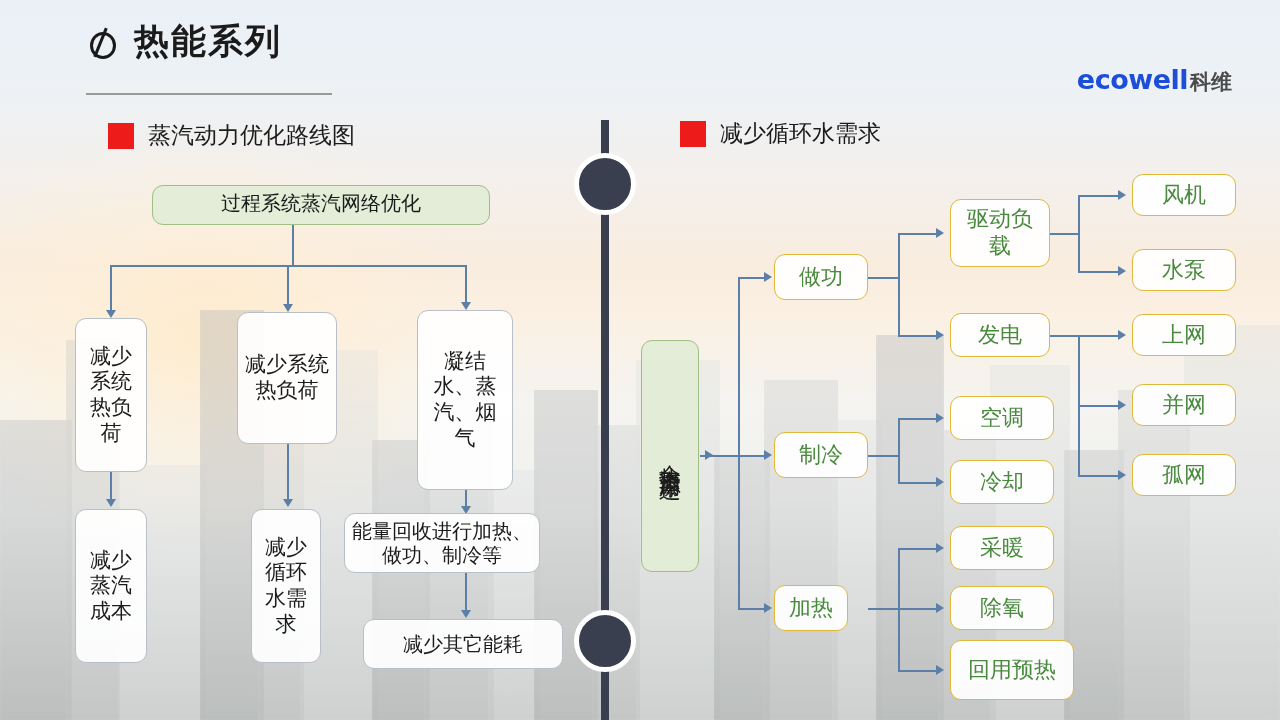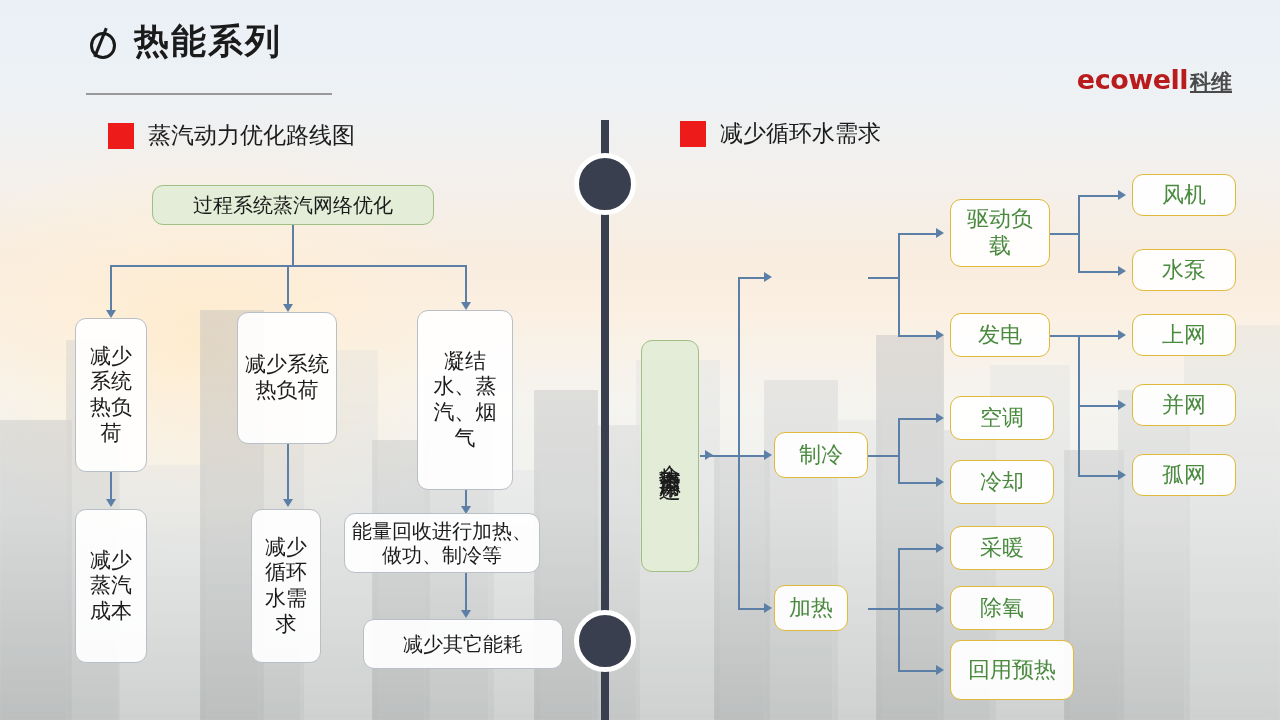--- a/index.html
+++ b/index.html
@@ -117,28 +117,27 @@
   .logo {
     position: absolute;
     right: 48px;
     top: 64px;
     display: flex;
     align-items: baseline;
     font-weight: bold;
   }
   .logo .eco {
     font-size: 27px;
-    color: #b91c1c;
+    color: #1d4ed8;
     letter-spacing: -0.5px;
   }
   .logo .cn {
     font-size: 21px;
     color: #4a4a4a;
     margin-left: 2px;
-    text-decoration: underline;
   }
 
   
   .sec-head {
     position: absolute;
     display: flex;
     align-items: center;
     gap: 14px;
   }
   .sec-head .sq {
@@ -287,21 +286,21 @@
     <div class="sq"></div>
     <div class="txt">减少循环水需求</div>
   </div>
 
   <div class="center-bar"></div>
   <div class="knob" id="knob-top"></div>
   <div class="knob" id="knob-bottom"></div>
 
   <div class="box green vert" style="left:641px; top:340px; width:58px; height:232px; font-size:22px;">余热资源用途</div>
 
-  <div class="box green" style="left:152px; top:185px; width:282px; height:40px; font-size:20px;">过程系统蒸汽网络优化</div>
+  <div class="box green" style="left:152px; top:185px; width:338px; height:40px; font-size:20px;font-family:Liberation Mono, monospace;">过程系统蒸汽网络优化</div>
 
   <div class="ln v" style="left:292px; top:225px; height:41px;"></div>
   <div class="ln h" style="left:110px; top:265px; width:356px;"></div>
   <div class="ln v" style="left:110px; top:265px; height:49px;"></div>
   <div class="ln v" style="left:287px; top:265px; height:43px;"></div>
   <div class="ln v" style="left:465px; top:265px; height:41px;"></div>
   <div class="arrow down" style="left:106px; top:310px;"></div>
   <div class="arrow down" style="left:283px; top:304px;"></div>
   <div class="arrow down" style="left:461px; top:302px;"></div>
 
@@ -327,20 +326,21 @@
   <div class="ln h" style="left:700px; top:455px; width:38px;"></div>
   <div class="ln v" style="left:738px; top:277px; height:332px;"></div>
   <div class="ln h" style="left:738px; top:277px; width:30px;"></div>
   <div class="ln h" style="left:738px; top:455px; width:30px;"></div>
   <div class="ln h" style="left:738px; top:608px; width:30px;"></div>
   <div class="arrow right" style="left:764px; top:272px;"></div>
   <div class="arrow right" style="left:764px; top:450px;"></div>
   <div class="arrow right" style="left:764px; top:603px;"></div>
   <div class="arrow right" style="left:705px; top:450px;"></div>
 
+  <div class="box yellow" style="left:774px; top:254px; width:94px; height:46px;">做功</div>
   <div class="ln h" style="left:868px; top:277px; width:30px;"></div>
   <div class="ln v" style="left:898px; top:233px; height:102px;"></div>
   <div class="ln h" style="left:898px; top:233px; width:42px;"></div>
   <div class="ln h" style="left:898px; top:335px; width:42px;"></div>
   <div class="arrow right" style="left:936px; top:228px;"></div>
   <div class="arrow right" style="left:936px; top:330px;"></div>
 
   <div class="box yellow" style="left:950px; top:199px; width:100px; height:68px;">驱动负载</div>
   <div class="box yellow" style="left:950px; top:313px; width:100px; height:44px;">发电</div>
 

